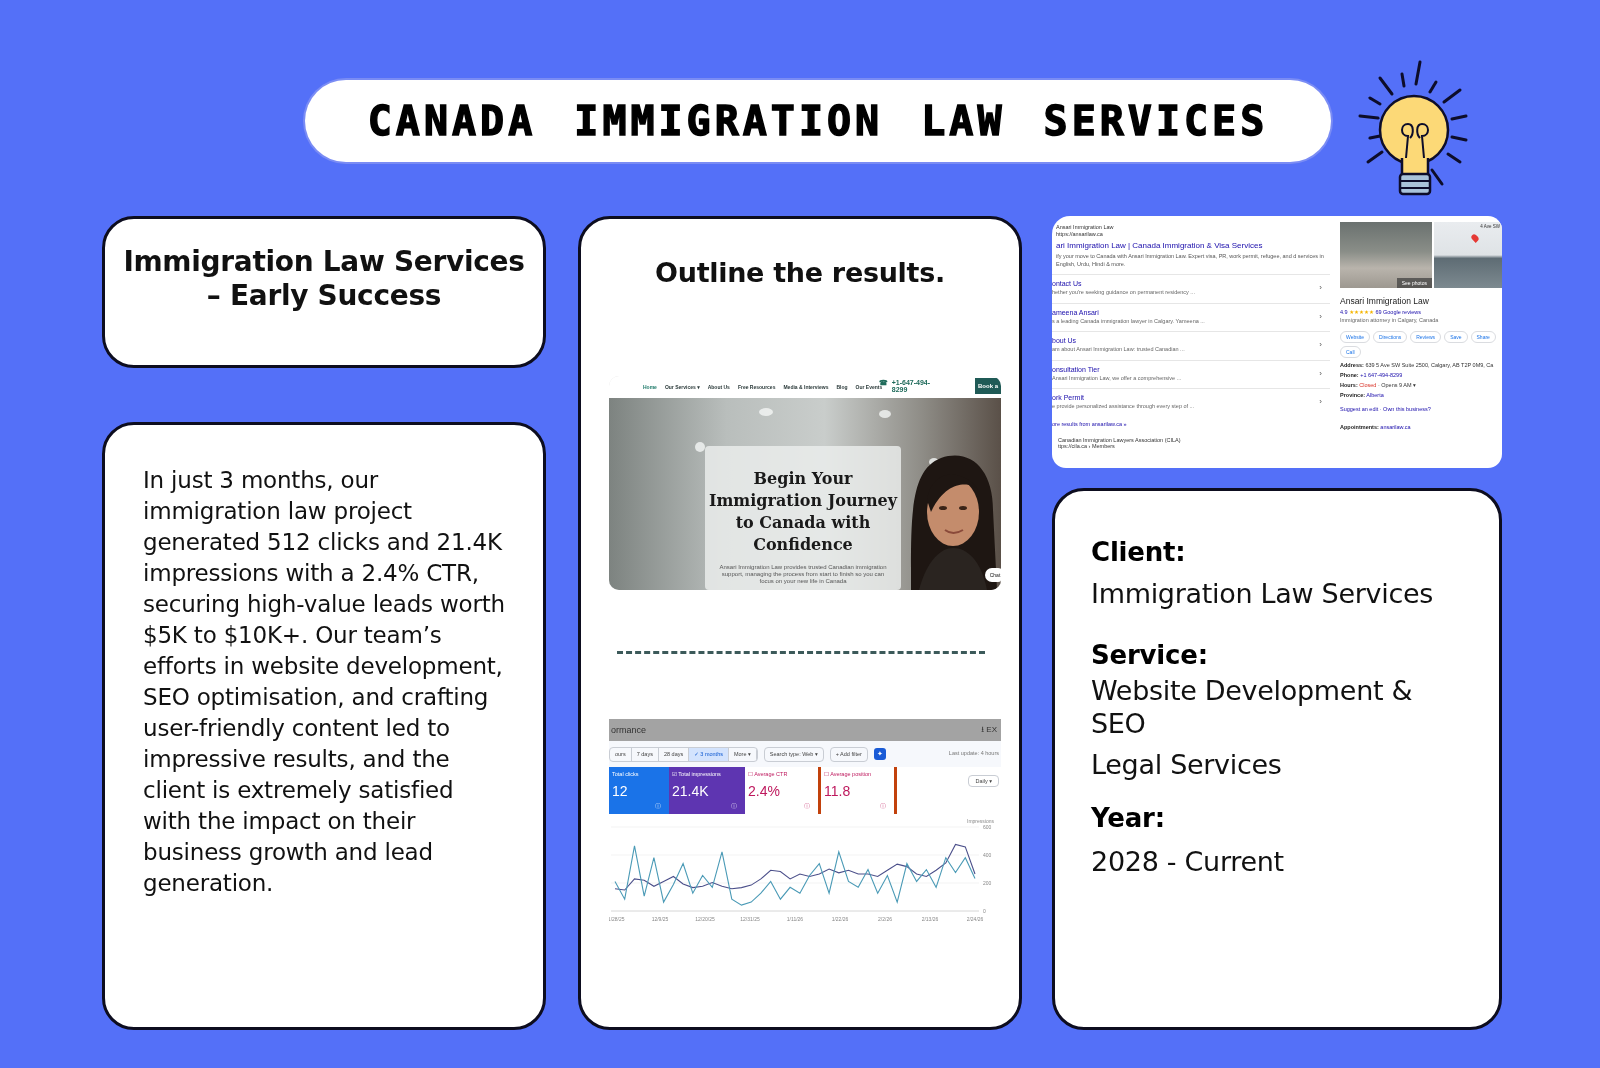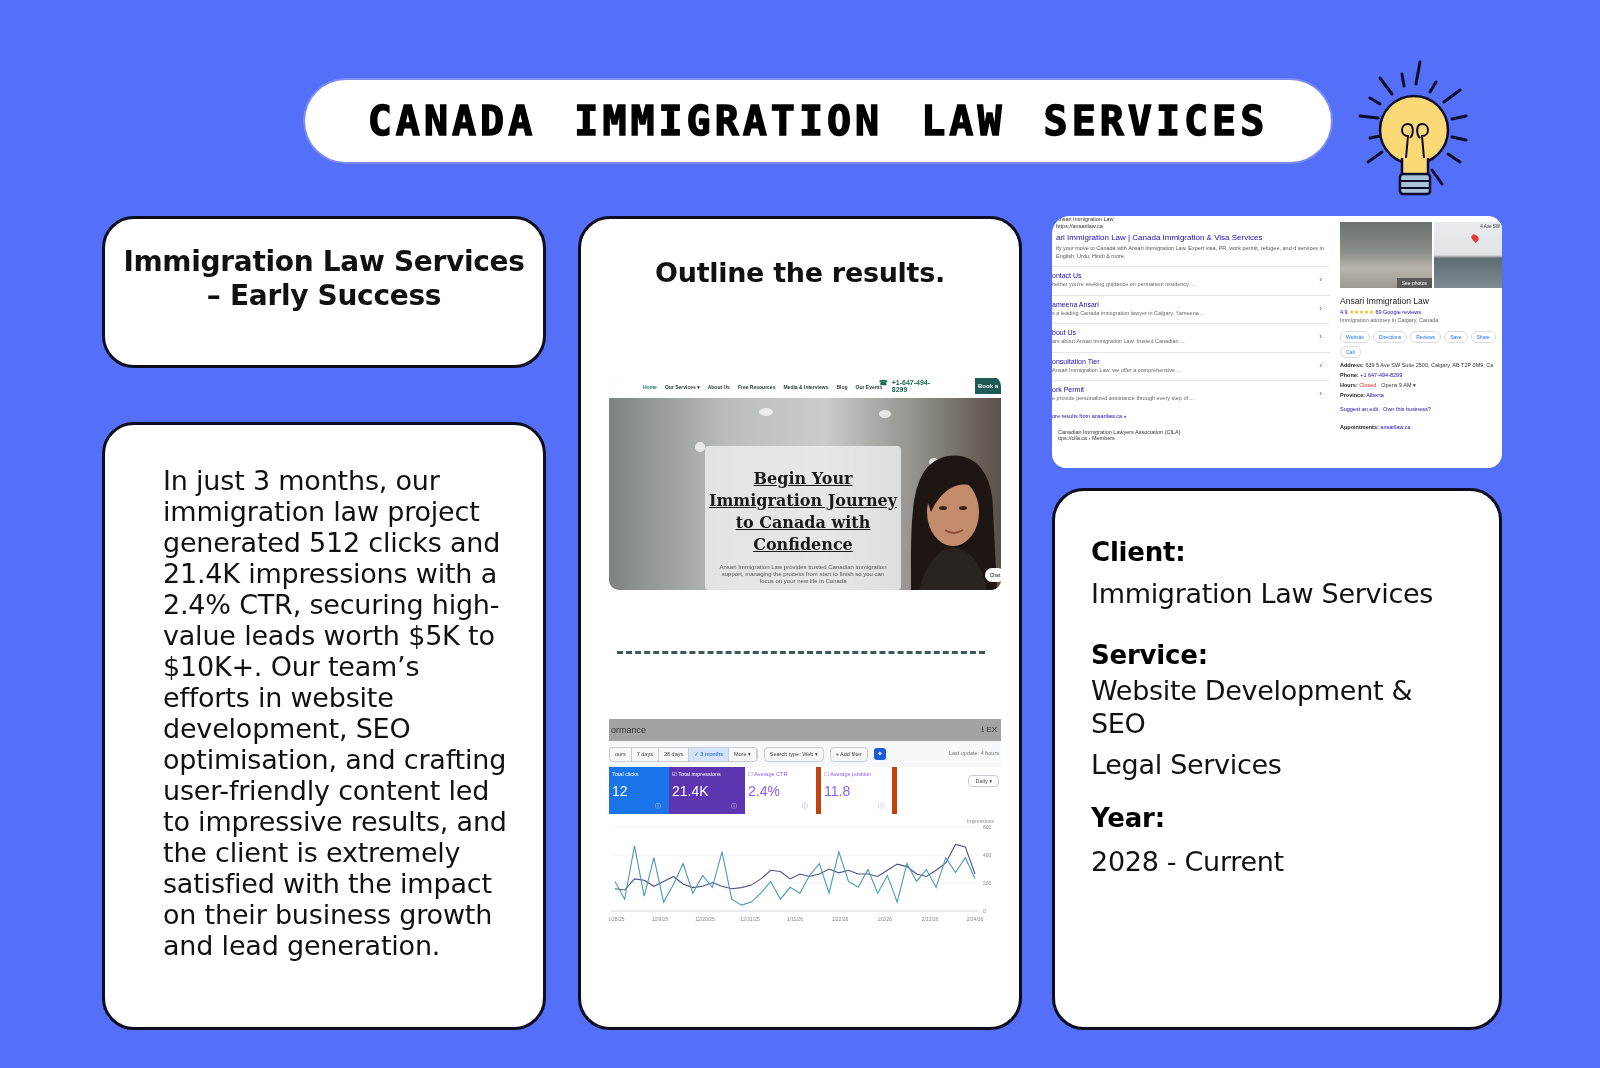--- a/index.html
+++ b/index.html
@@ -9,34 +9,34 @@
   .title-pill { position: absolute; left: 305px; top: 80px; width: 1026px; height: 82px; background: #fff; border-radius: 41px; display: flex; align-items: center; justify-content: center; box-shadow: 0 0 0 2px #7a8cf4; }
   .title-pill h1 { font-family: "DejaVu Sans Mono", monospace; font-weight: 900; font-size: 40px; letter-spacing: 4px; color: #000; word-spacing: 10px; -webkit-text-stroke: 1.4px #000; }
 
   .bulb { position: absolute; left: 1340px; top: 58px; width: 150px; height: 150px; }
 
   .card { position: absolute; background: #fff; border: 3px solid #0d0d1f; border-radius: 32px; }
   .card-heading { left: 102px; top: 216px; width: 444px; height: 152px; display: flex; align-items: flex-start; justify-content: center; padding-top: 26px; }
   .card-heading h2 { text-align: center; font-size: 28px; font-weight: 700; line-height: 34px; font-family: "DejaVu Sans", sans-serif; letter-spacing: -0.3px; }
 
   .card-body { left: 102px; top: 422px; width: 444px; height: 608px; padding: 40px 36px 0 38px; }
-  .card-body p { font-family: "DejaVu Sans", sans-serif; font-size: 27px; line-height: 31px; color: #111; letter-spacing: -0.2px; margin-left: 20px; }
+  .card-body p { font-family: "DejaVu Sans", sans-serif; font-size: 23px; line-height: 31px; color: #111; letter-spacing: -0.2px; }
 
   .card-mid { left: 578px; top: 216px; width: 444px; height: 814px; overflow: hidden; }
   .card-mid h2 { text-align: center; font-family: "DejaVu Sans", sans-serif; font-weight: 700; font-size: 27px; margin-top: 38px; letter-spacing: -0.3px; }
 
   .site-shot { position: absolute; left: 28px; top: 157px; width: 392px; height: 214px; border-radius: 10px; overflow: hidden; background: #ddd; }
   .site-nav { height: 22px; background: #fff; display: flex; align-items: center; padding-left: 34px; gap: 8px; font-size: 5px; color: #2b3a3a; font-weight: 700; position: relative; }
   .site-nav .home { color: #1e7a6a; }
   .site-phone { position: absolute; left: 270px; top: 3px; font-size: 7px; color: #1e6a5a; font-weight: 700; line-height: 7px; display: flex; gap: 4px; }
   .site-book { position: absolute; right: 0; top: 2px; width: 26px; height: 16px; background: #1f5a56; color: #fff; font-size: 6px; display: flex; align-items: center; justify-content: center; }
   .site-hero { position: absolute; left: 0; top: 22px; width: 100%; height: 192px; background: linear-gradient(90deg, #7d8380 0%, #b9bebc 30%, #c9cdcb 55%, #8e8c86 80%, #5a5048 100%); }
   .hero-glow { position: absolute; border-radius: 50%; background: #f4f6f5; opacity: .8; }
   .hero-box { position: absolute; left: 96px; top: 48px; width: 196px; height: 144px; background: rgba(235,238,237,.82); border-radius: 4px; text-align: center; padding-top: 22px; }
-  .hero-box .h { font-family: "DejaVu Serif", serif; font-weight: 700; font-size: 16px; line-height: 22px; color: #1a1a1a; text-decoration: underline; }
+  .hero-box .h { font-family: "DejaVu Serif", serif; font-weight: 700; font-size: 16px; line-height: 22px; color: #1a1a1a; }
   .hero-box .s { font-size: 6px; line-height: 7px; color: #555; margin-top: 8px; padding: 0 12px; }
   .hero-person { position: absolute; right: 4px; top: 32px; width: 96px; height: 160px; }
   .hero-chat { position: absolute; right: -4px; bottom: 8px; width: 20px; height: 14px; background: #fff; border-radius: 7px; font-size: 5px; display: flex; align-items: center; justify-content: center; }
 
   .dash { position: absolute; left: 36px; top: 432px; width: 368px; border-top: 3px dashed #3c5a5a; }
 
   .gsc { position: absolute; left: 28px; top: 500px; width: 392px; height: 220px; background: #fff; overflow: hidden; }
   .gsc-head { height: 22px; background: #a3a3a3; display: flex; align-items: center; padding-left: 2px; font-size: 9px; color: #333; position: relative; }
   .gsc-head .dl { position: absolute; right: 4px; top: 4px; font-size: 8px; color: #333; }
   .gsc-filters { height: 26px; background: #f6f8fc; display: flex; align-items: center; gap: 0; padding-left: 0; font-size: 5.5px; color: #444; position: relative; }
@@ -46,27 +46,27 @@
   .chip { border: 1px solid #c9cdd4; border-radius: 4px; height: 15px; line-height: 13px; padding: 0 5px; margin-left: 6px; }
   .filt-ico { width: 12px; height: 12px; background: #1a5bd6; border-radius: 3px; margin-left: 6px; color: #fff; font-size: 7px; text-align: center; line-height: 12px; }
   .last-upd { position: absolute; right: 2px; top: 9px; color: #777; }
   .metrics { display: flex; height: 47px; position: relative; }
   .metric { width: 76px; height: 47px; padding: 4px 3px; position: relative; color: #fff; }
   .metric .lbl { font-size: 5.5px; }
   .metric .val { font-size: 14px; margin-top: 6px; }
   .metric .q { position: absolute; right: 8px; bottom: 3px; font-size: 6px; opacity: .8; }
   .m-clicks { background: #1a73e8; width: 60px; }
   .m-impr { background: #5e35b1; }
-  .m-ctr, .m-pos { background: #fff; color: #8b5cf6; border-right: 5px solid #c2410c; }
+  .m-ctr, .m-pos { background: #fff; color: #be185d; border-right: 3px solid #c2410c; }
   .daily { position: absolute; right: 2px; top: 8px; border: 1px solid #c9cdd4; border-radius: 4px; font-size: 5.5px; padding: 2px 6px; color: #444; }
   .chart-svg { position: absolute; left: 0; top: 100px; }
 
   .search-shot { position: absolute; left: 1052px; top: 216px; width: 450px; height: 252px; background: #fff; border-radius: 0 14px 14px 14px; overflow: hidden; border-top-left-radius: 18px; }
   .serp { position: absolute; left: 0; top: 0; width: 278px; height: 252px; font-size: 5.5px; color: #555; }
-  .serp .site { padding: 0 0 0 4px; color: #333; font-size: 5.5px; line-height: 7px; }
+  .serp .site { padding: 8px 0 0 4px; color: #333; font-size: 5.5px; line-height: 7px; }
   .serp .headline { color: #1a0dab; font-size: 8px; margin-top: 4px; }
   .serp .desc { margin-top: 3px; line-height: 8px; color: #555; }
   .sitelink { border-top: 1px solid #e6e6e6; height: 28.5px; position: relative; padding-top: 5px; }
   .sitelink .t { color: #1a0dab; font-size: 7px; }
   .sitelink .d { margin-top: 2px; color: #666; }
   .sitelink .chev { position: absolute; right: 8px; top: 8px; font-size: 8px; color: #555; }
   .more-res { color: #1a0dab; margin-top: 4px; }
   .cila { margin-top: 10px; padding-left: 6px; color: #333; font-size: 5.5px; }
   .kp { position: absolute; left: 282px; top: 0; width: 168px; height: 252px; padding-left: 6px; font-size: 5.5px; color: #444; }
   .kp-photos { display: flex; gap: 2px; height: 68px; margin-top: 6px; }

